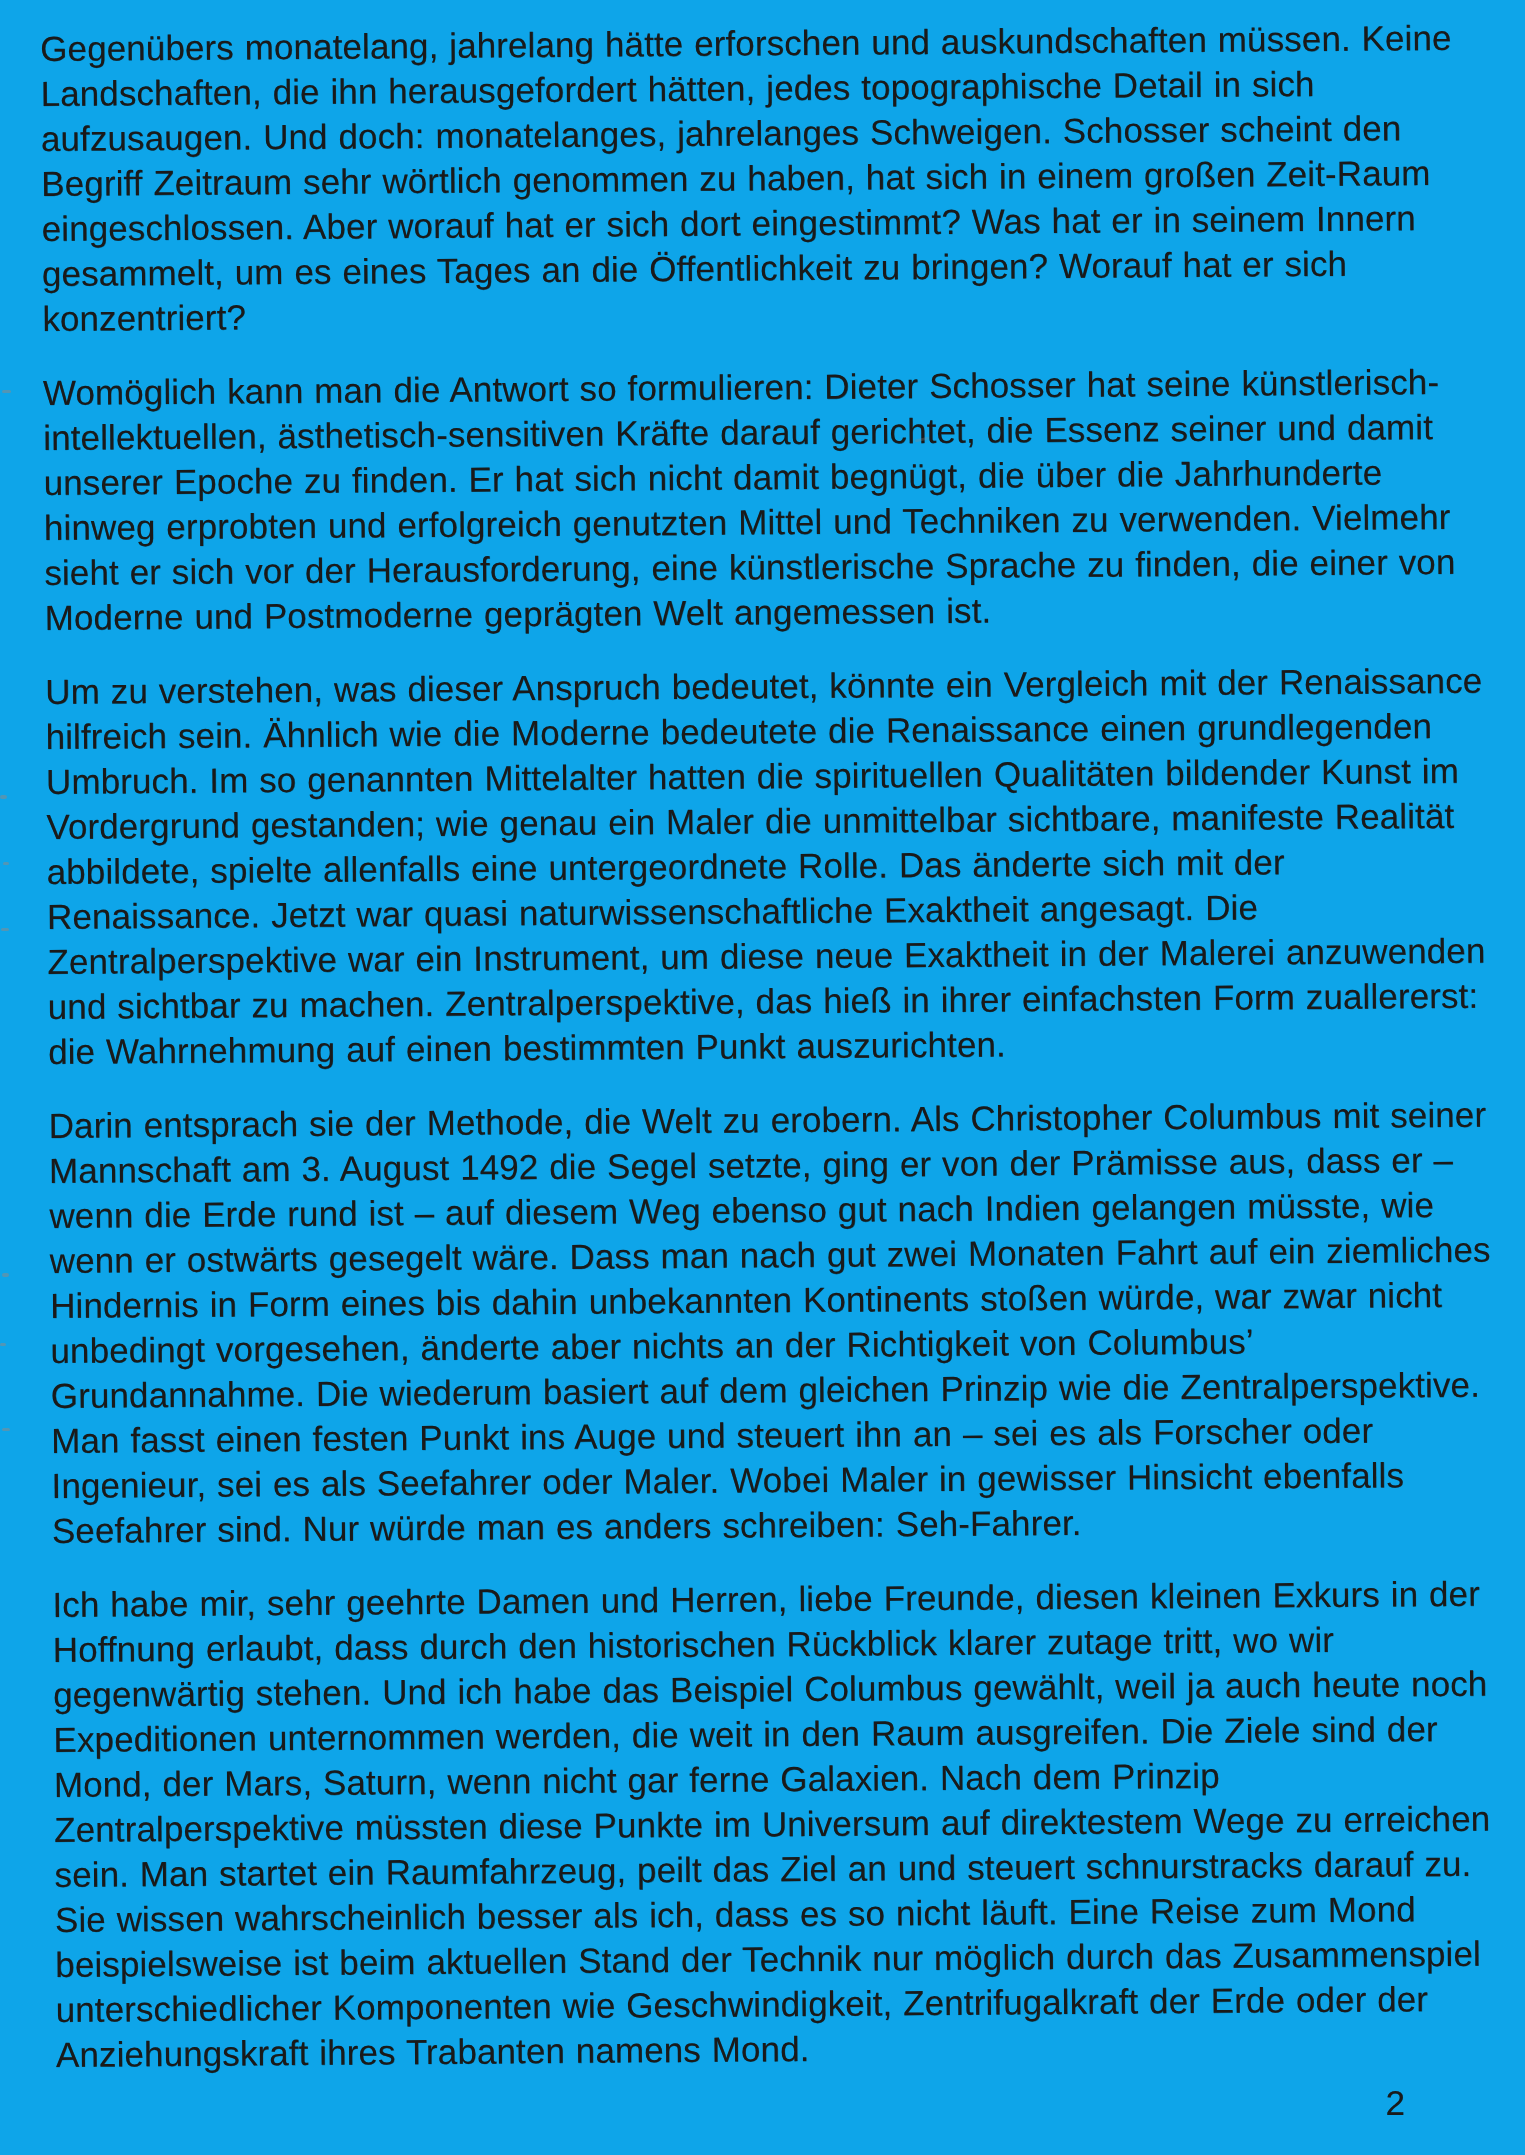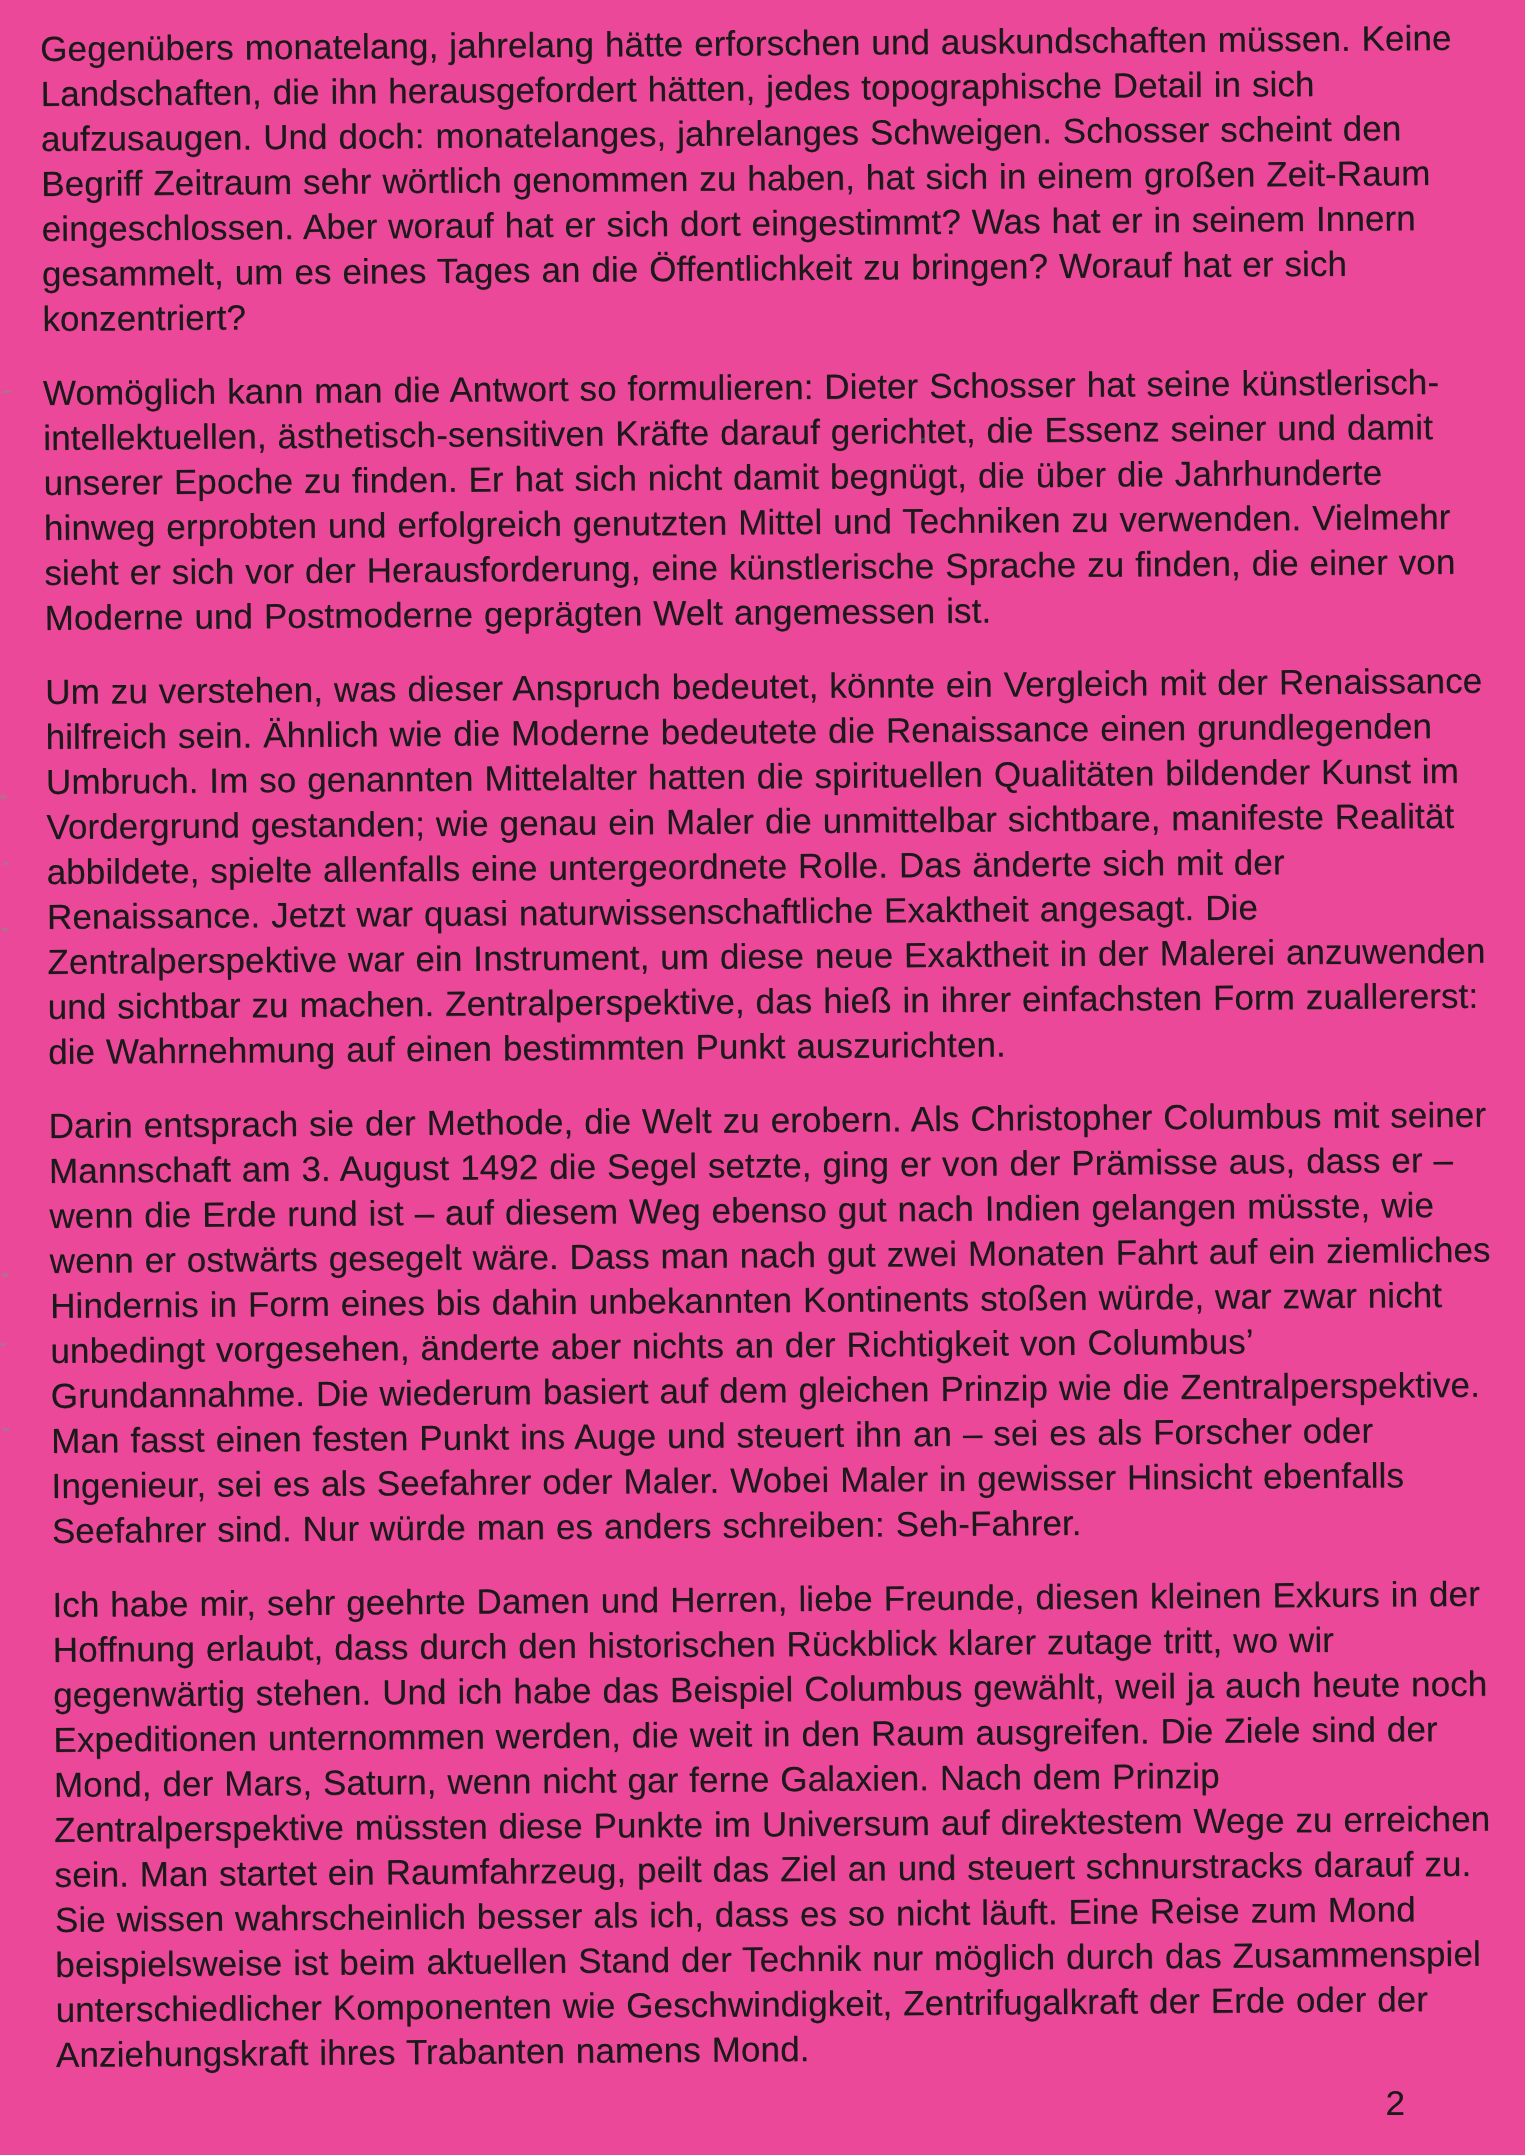--- a/index.html
+++ b/index.html
@@ -4,21 +4,21 @@
 <style>
   html, body {
     margin: 0;
     padding: 0;
     background: #ffffff;
   }
   .sheet {
     position: relative;
     width: 1525px;
     height: 2155px;
-    background: #ec4899;
+    background: #0ea5e9;
     overflow: hidden;
     font-family: "Liberation Sans", sans-serif;
     color: #1a1a1a;
   }
   .textblock {
     position: absolute;
     left: 40px;
     top: 26px;
     width: 1452px;
     transform: rotate(-0.45deg);

